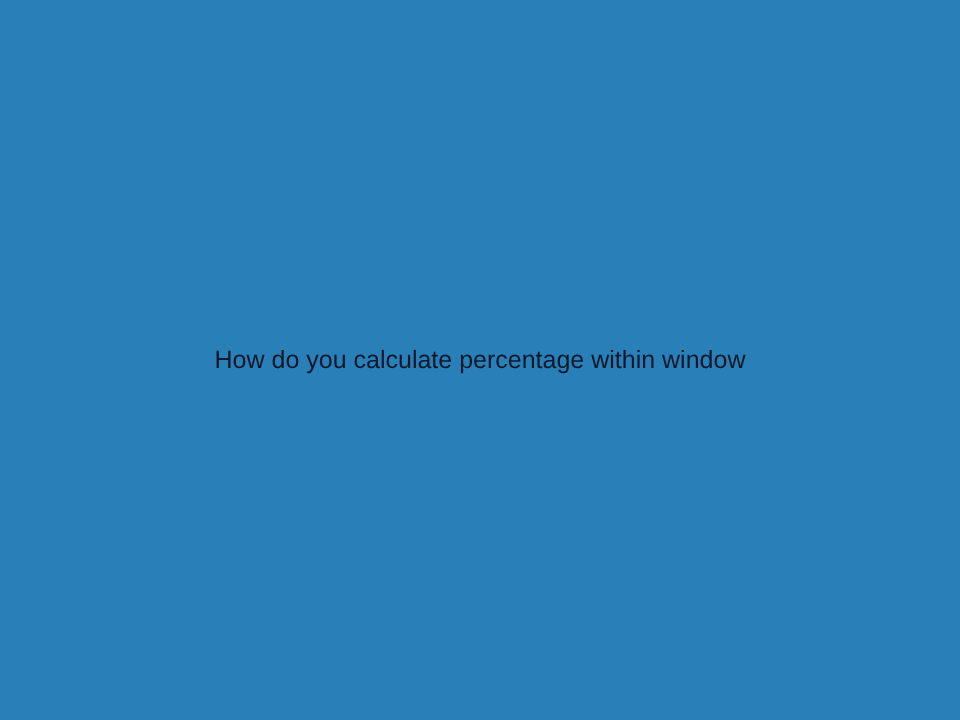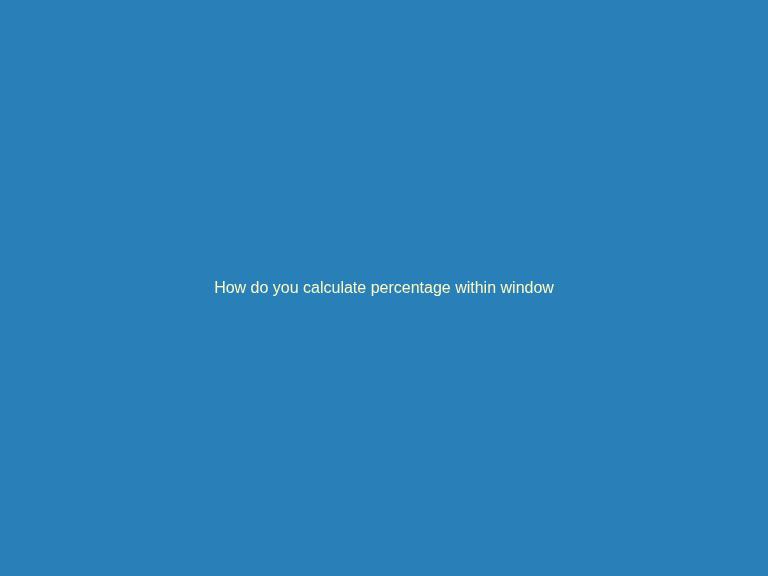--- a/index.html
+++ b/index.html
@@ -10,22 +10,22 @@
     body {
       width: 768px;
       height: 576px;
       background-color: #2980b9;
       display: flex;
       align-items: center;
       justify-content: center;
       font-family: -apple-system, BlinkMacSystemFont, "Segoe UI", Helvetica, Arial, sans-serif;
     }
     .title {
-      color: #fef9c3;
-      font-size: 16px;
+      color: #0f172a;
+      font-size: 20px;
       font-weight: 400;
       text-align: center;
       line-height: 1.45;
       max-width: 560px;
       padding: 0 20px;
     }
   </style>
 </head>
 <body>
 

